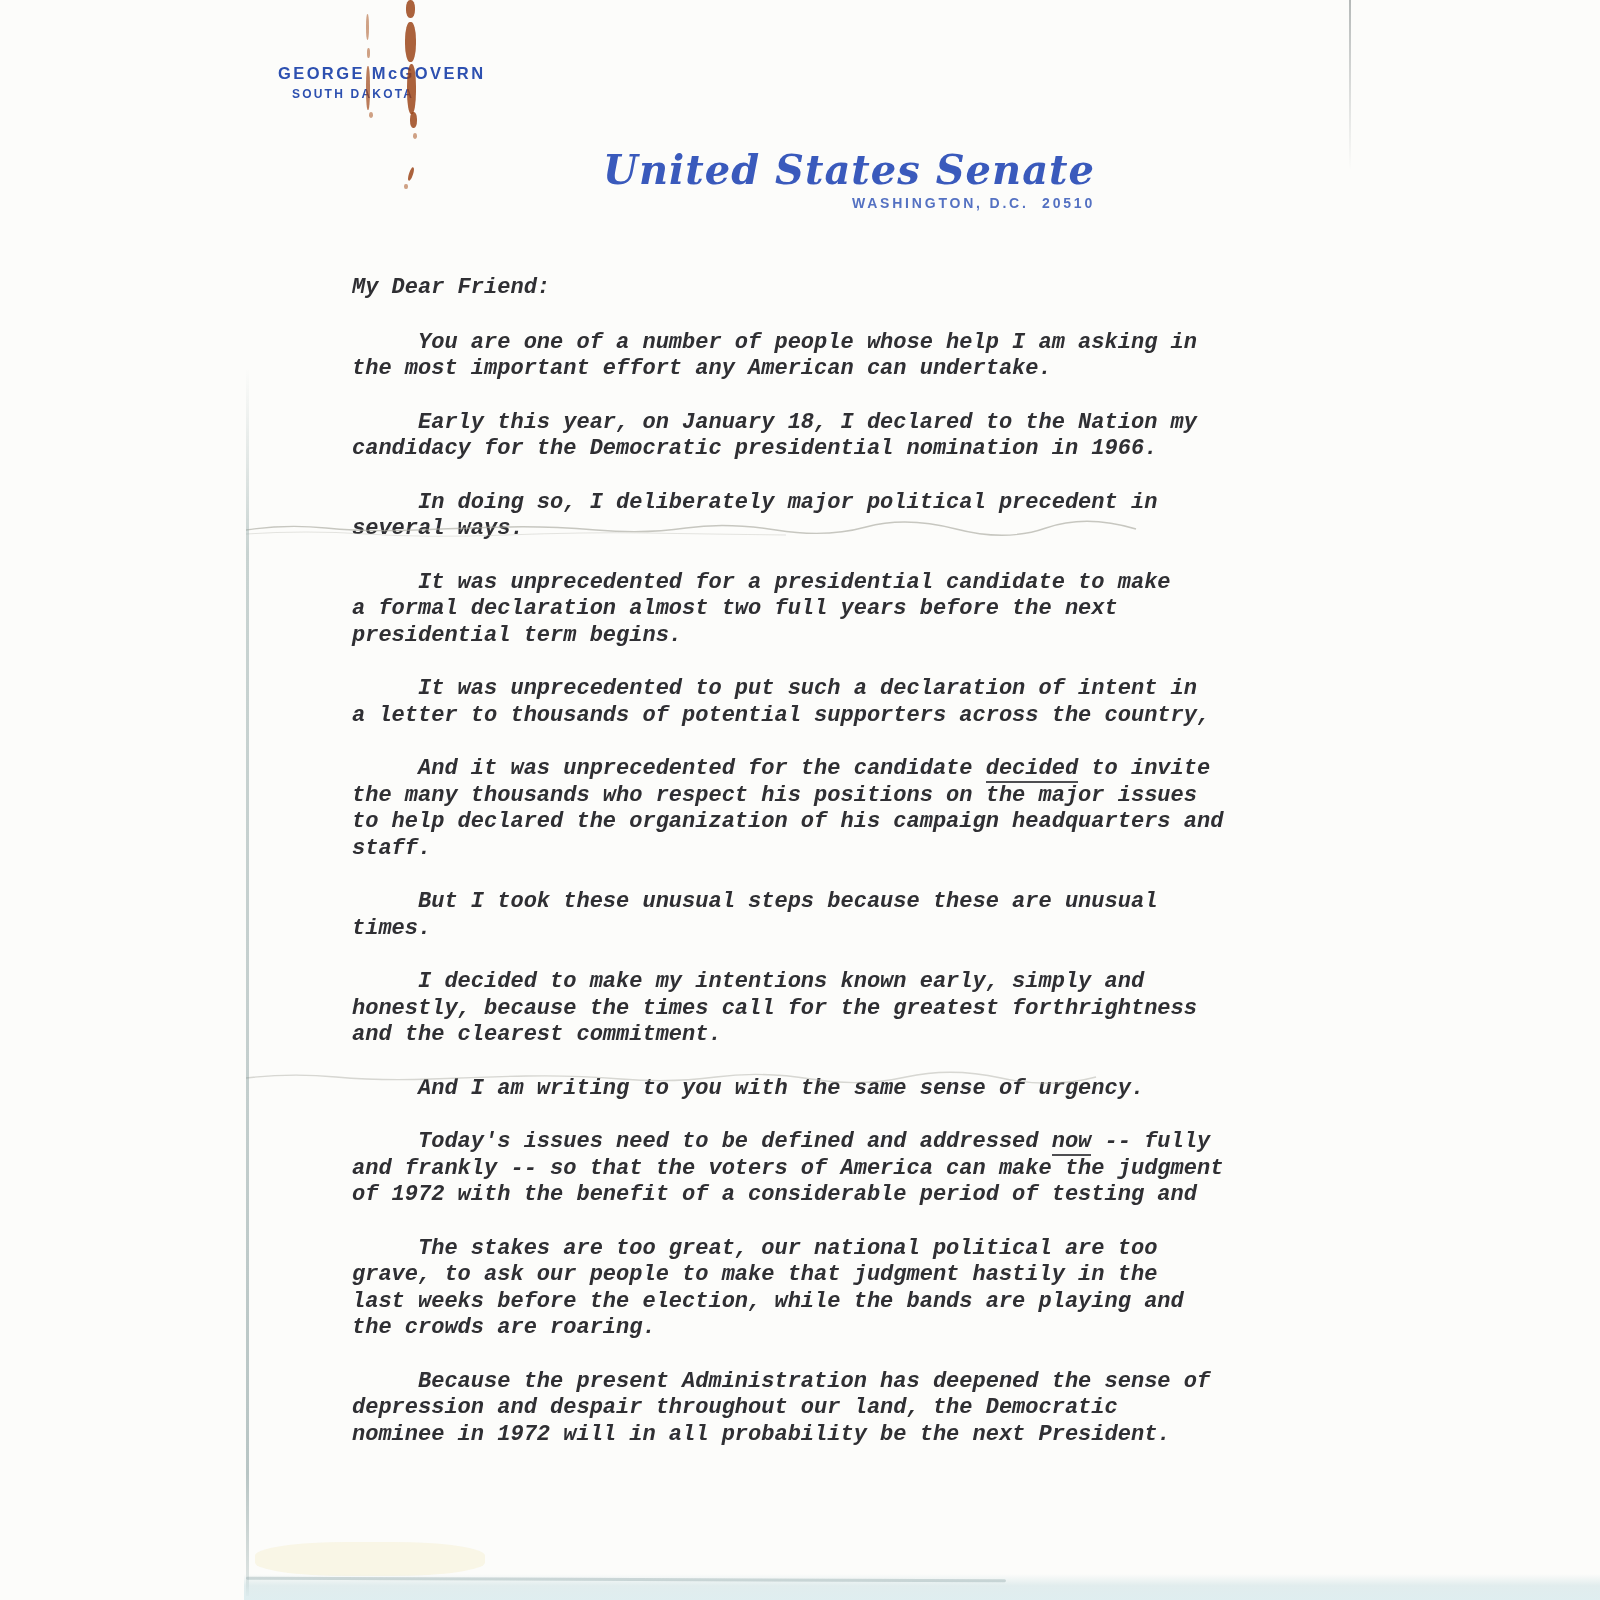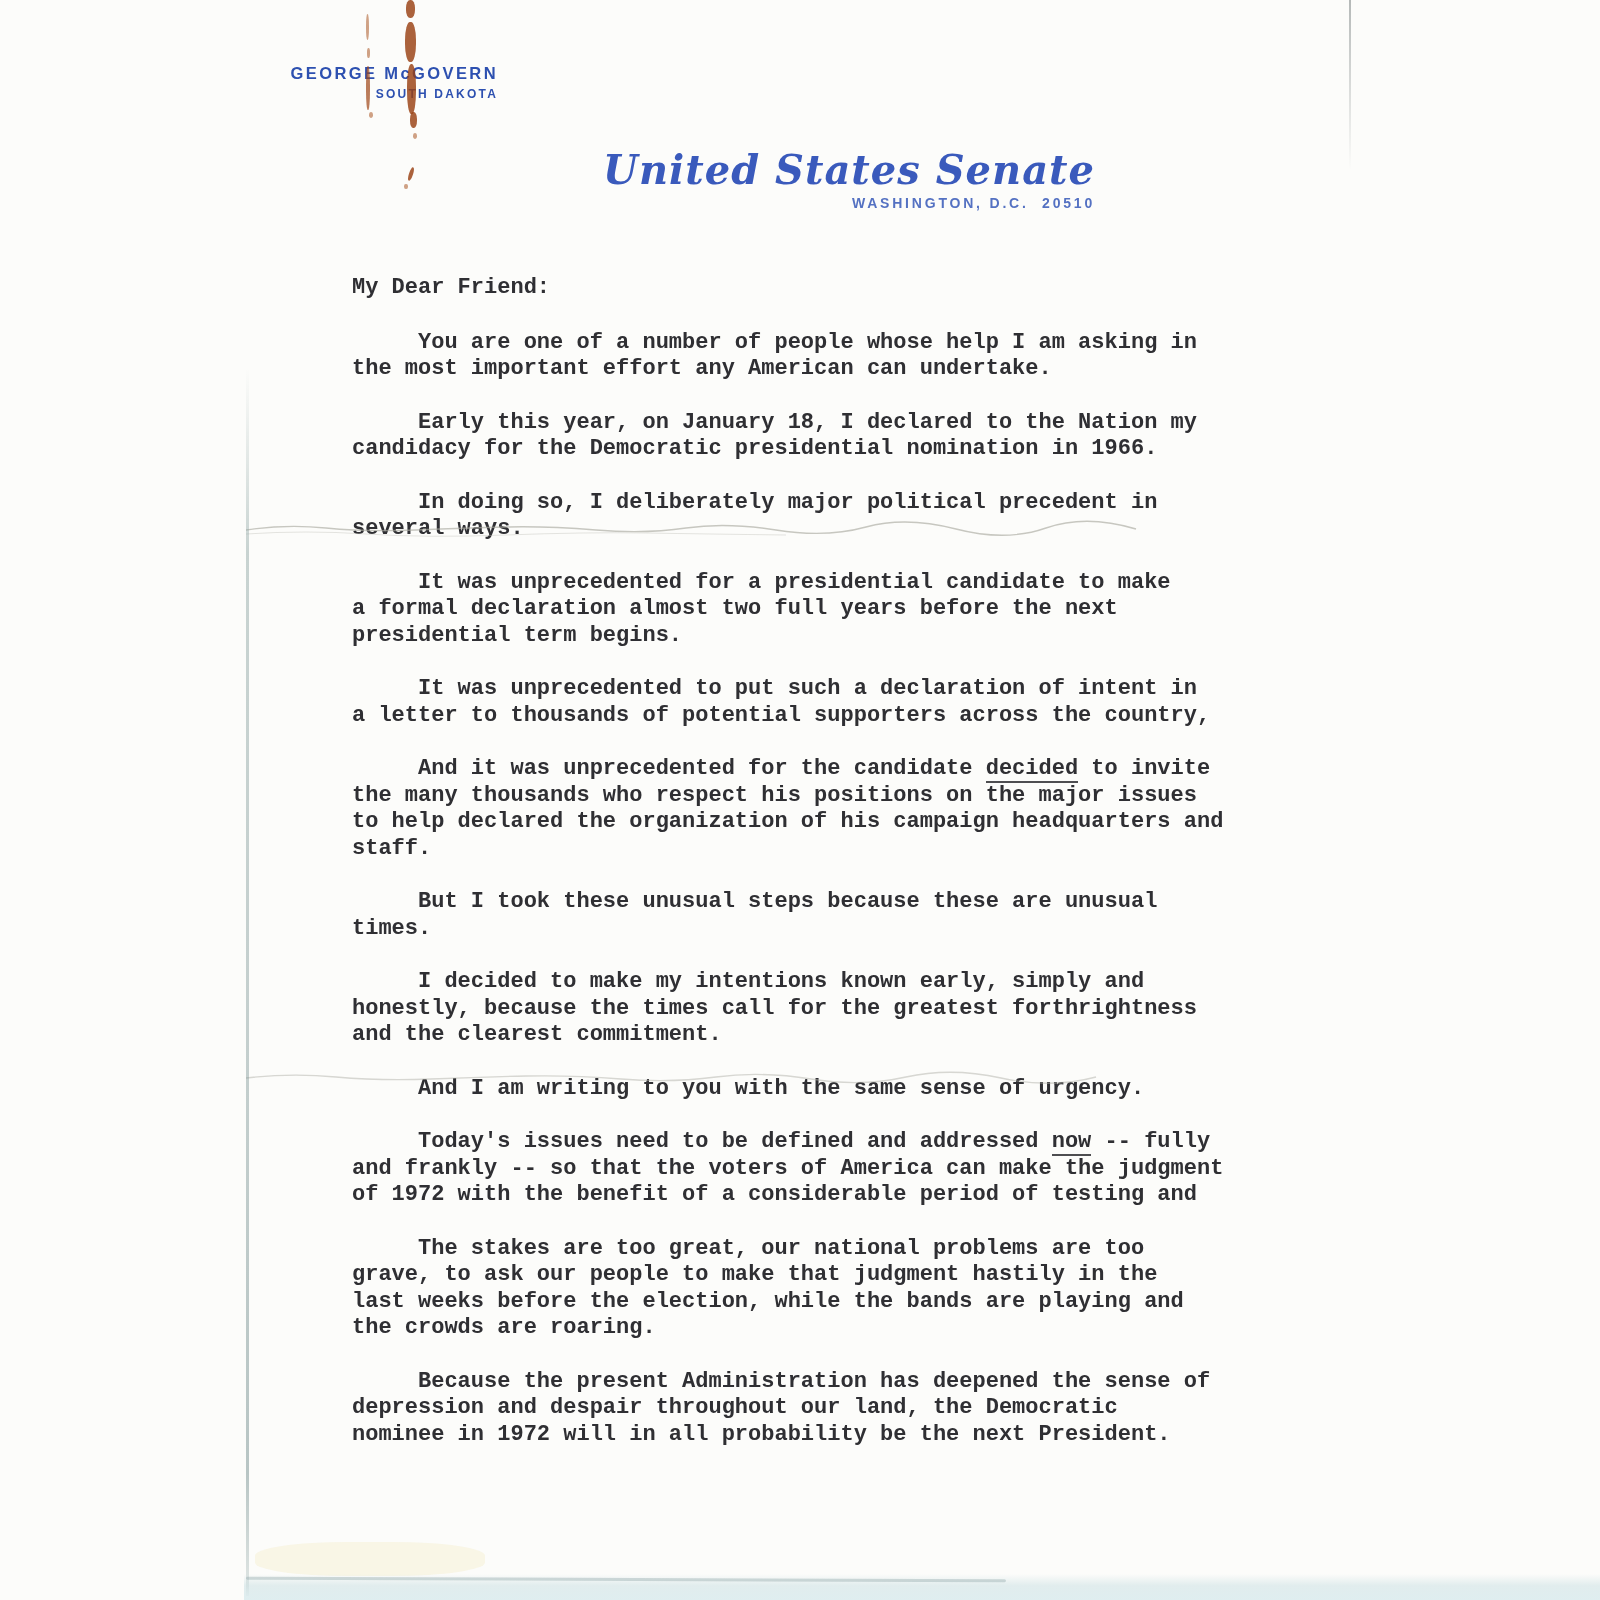--- a/index.html
+++ b/index.html
@@ -6,21 +6,21 @@
   .page{
     position:relative;
     width:1600px;height:1600px;
     background:#fcfcfa;
     overflow:hidden;
     font-family:"Liberation Sans",sans-serif;
   }
   
   .sender{
     position:absolute;left:278px;top:64px;width:220px;
-    text-align:right;color:#2d50b0;
+    text-align:left;color:#2d50b0;
   }
   .sender-name{
     font-size:16.5px;font-weight:bold;letter-spacing:2.4px;white-space:pre;
   }
   .sender-state{
     margin-top:4px;margin-left:14px;
     font-size:12px;font-weight:bold;letter-spacing:2.2px;white-space:pre;
   }
   .org{
     position:absolute;left:495px;top:146px;width:600px;text-align:right;
@@ -37,20 +37,21 @@
     margin-top:3px;margin-left:10px;
     font-size:14px;font-weight:bold;letter-spacing:2.8px;
     color:#5471c2;white-space:pre;
   }
   
   .body{
     position:absolute;left:352px;top:275px;width:920px;
     font-family:"Liberation Mono",monospace;
     font-size:22px;font-weight:bold;
     color:#2f2f33;
+    font-style:italic;
   }
   .salutation{line-height:26.5px;white-space:pre;margin:0 0 28px 0;}
   .para{margin:0 0 27px 0;}
   .line{line-height:26.5px;white-space:pre;}
   .u{border-bottom:2px solid rgba(47,47,51,.85);}
   
   .stain{position:absolute;background:rgba(153,64,18,.82);border-radius:45%;}
   .stain.light{background:rgba(170,85,35,.55);}
   .crease{position:absolute;pointer-events:none;}
   .edge-left{
@@ -135,21 +136,21 @@
         </div>
         <div class="para">
           <div class="line"><span>     And I am writing to you with the same sense of urgency.</span></div>
         </div>
         <div class="para">
           <div class="line"><span>     Today's issues need to be defined and addressed </span><span class="u">now</span><span> -- fully</span></div>
           <div class="line"><span>and frankly -- so that the voters of America can make the judgment</span></div>
           <div class="line"><span>of 1972 with the benefit of a considerable period of testing and</span></div>
         </div>
         <div class="para">
-          <div class="line"><span>     The stakes are too great, our national problems are too</span></div>
+          <div class="line"><span>     The stakes are too great, our national political are too</span></div>
           <div class="line"><span>grave, to ask our people to make that judgment hastily in the</span></div>
           <div class="line"><span>last weeks before the election, while the bands are playing and</span></div>
           <div class="line"><span>the crowds are roaring.</span></div>
         </div>
         <div class="para">
           <div class="line"><span>     Because the present Administration has deepened the sense of</span></div>
           <div class="line"><span>depression and despair throughout our land, the Democratic</span></div>
           <div class="line"><span>nominee in 1972 will in all probability be the next President.</span></div>
         </div>
       </div>

